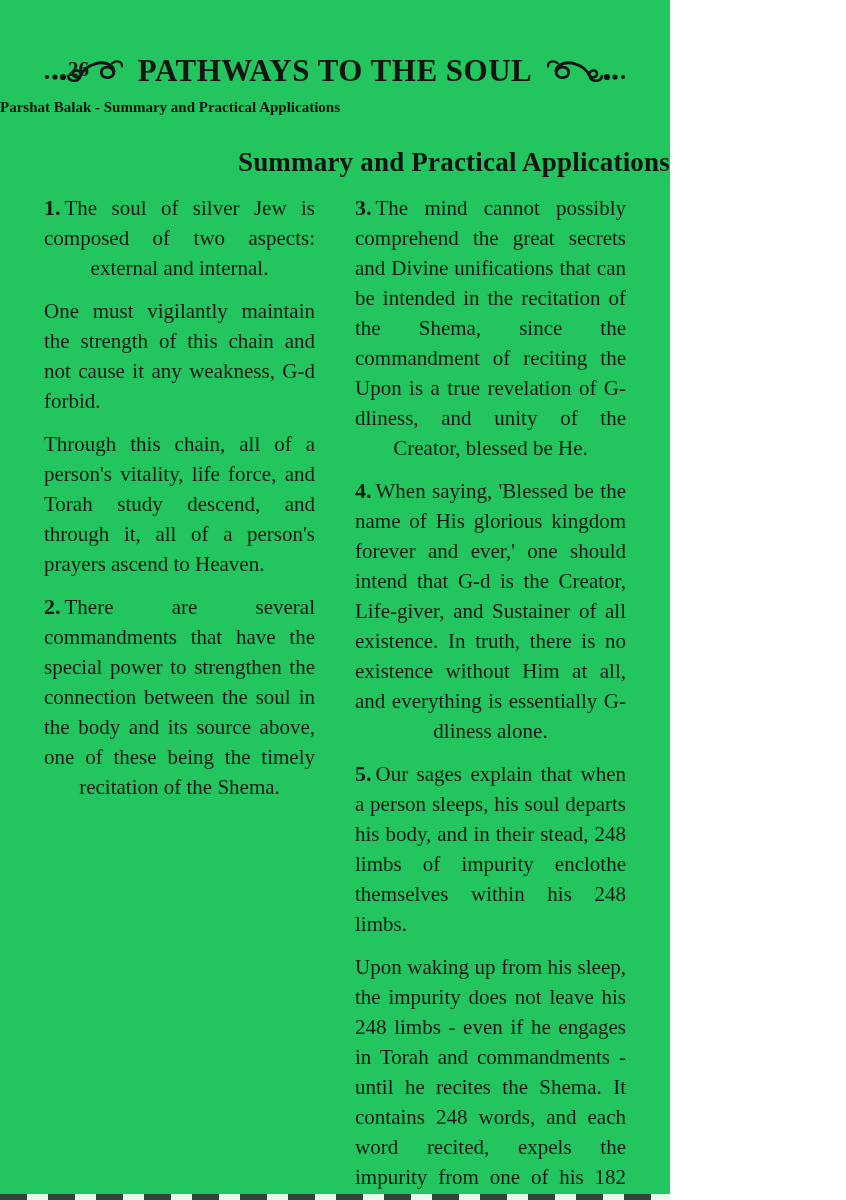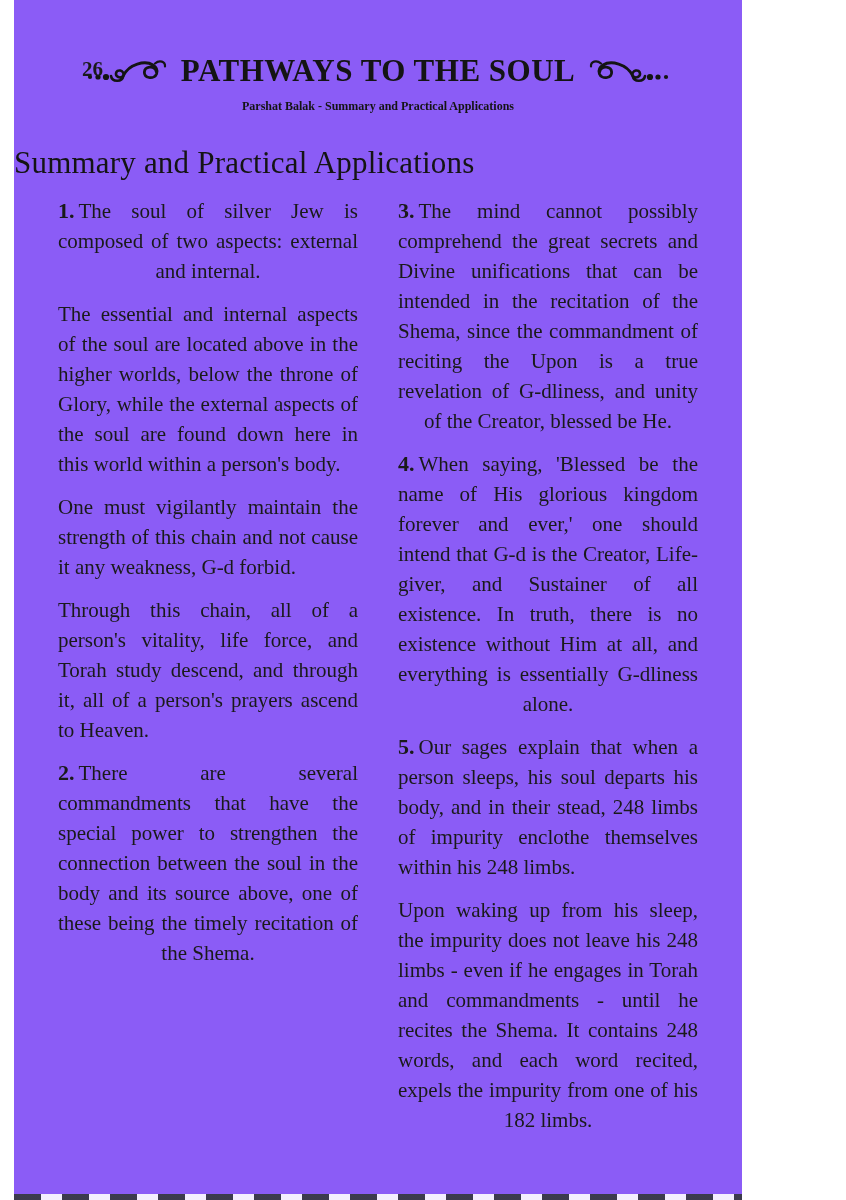--- a/index.html
+++ b/index.html
@@ -2,40 +2,39 @@
 <html><head>
 <meta charset="utf-8">
 <style>
   html, body {
     margin: 0;
     padding: 0;
     background: #ffffff;
   }
   .page {
     position: relative;
-    width: 728px;
+    width: 670px;
     height: 1200px;
-    background: #8b5cf6;
+    background: #22c55e;
     overflow: hidden;
     font-family: "Liberation Serif", serif;
     color: #1a1a1a;
-    margin-left: 14px;
   }
   
   .page-number {
     position: absolute;
     top: 57px;
     left: 68px;
     font-size: 21px;
     font-weight: bold;
     color: #1a1a1a;
   }
   .header {
     padding-top: 50px;
-    text-align: center;
+    text-align: left;
   }
   .title-row {
     display: flex;
     align-items: center;
     justify-content: center;
     gap: 8px;
     height: 42px;
   }
   .title-row h1 {
     margin: 0;
@@ -43,30 +42,30 @@
     font-weight: bold;
     letter-spacing: 0.5px;
     white-space: nowrap;
     color: #141414;
   }
   .flourish { display: inline-block; width: 88px; height: 30px; }
   .flourish svg { display: block; width: 100%; height: 100%; }
   .flourish.mirrored svg { transform: scaleX(-1); }
   .subtitle {
     margin-top: 7px;
-    font-size: 12px;
+    font-size: 15px;
     font-weight: bold;
     color: #141414;
   }
   
   .section-heading {
     margin: 31px 0 0 0;
-    text-align: left;
-    font-size: 31px;
-    font-weight: normal;
+    text-align: right;
+    font-size: 27px;
+    font-weight: bold;
     letter-spacing: 0.2px;
     color: #141414;
   }
   
   .cols {
     display: flex;
     gap: 40px;
     padding: 15px 44px 0 44px;
   }
   .col {
@@ -135,21 +134,20 @@
     </div>
     <div class="subtitle">Parshat Balak - Summary and Practical Applications</div>
   </div>
 
   <h2 class="section-heading">Summary and Practical Applications</h2>
 
   <main class="cols">
 
     <section class="col">
       <p class="cl"><b class="num">1.</b><span>The soul of silver Jew is composed of two aspects: external and internal.</span></p>
-      <p><span>The essential and internal aspects of the soul are located above in the higher worlds, below the throne of Glory, while the external aspects of the soul are found down here in this world within a person's body.</span></p>
       <p><span>One must vigilantly maintain the strength of this chain and not cause it any weakness, G-d forbid.</span></p>
       <p><span>Through this chain, all of a person's vitality, life force, and Torah study descend, and through it, all of a person's prayers ascend to Heaven.</span></p>
       <p class="cl"><b class="num">2.</b><span>There are several commandments that have the special power to strengthen the connection between the soul in the body and its source above, one of these being the timely recitation of the Shema.</span></p>
     </section>
 
     <section class="col">
       <p class="cl"><b class="num">3.</b><span>The mind cannot possibly comprehend the great secrets and Divine unifications that can be intended in the recitation of the Shema, since the commandment of reciting the Upon is a true revelation of G-dliness, and unity of the Creator, blessed be He.</span></p>
       <p class="cl"><b class="num">4.</b><span>When saying, 'Blessed be the name of His glorious kingdom forever and ever,' one should intend that G-d is the Creator, Life-giver, and Sustainer of all existence. In truth, there is no existence without Him at all, and everything is essentially G-dliness alone.</span></p>
       <p><b class="num">5.</b><span>Our sages explain that when a person sleeps, his soul departs his body, and in their stead, 248 limbs of impurity enclothe themselves within his 248 limbs.</span></p>
       <p class="cl"><span>Upon waking up from his sleep, the impurity does not leave his 248 limbs - even if he engages in Torah and commandments - until he recites the Shema. It contains 248 words, and each word recited, expels the impurity from one of his 182 limbs.</span></p>

